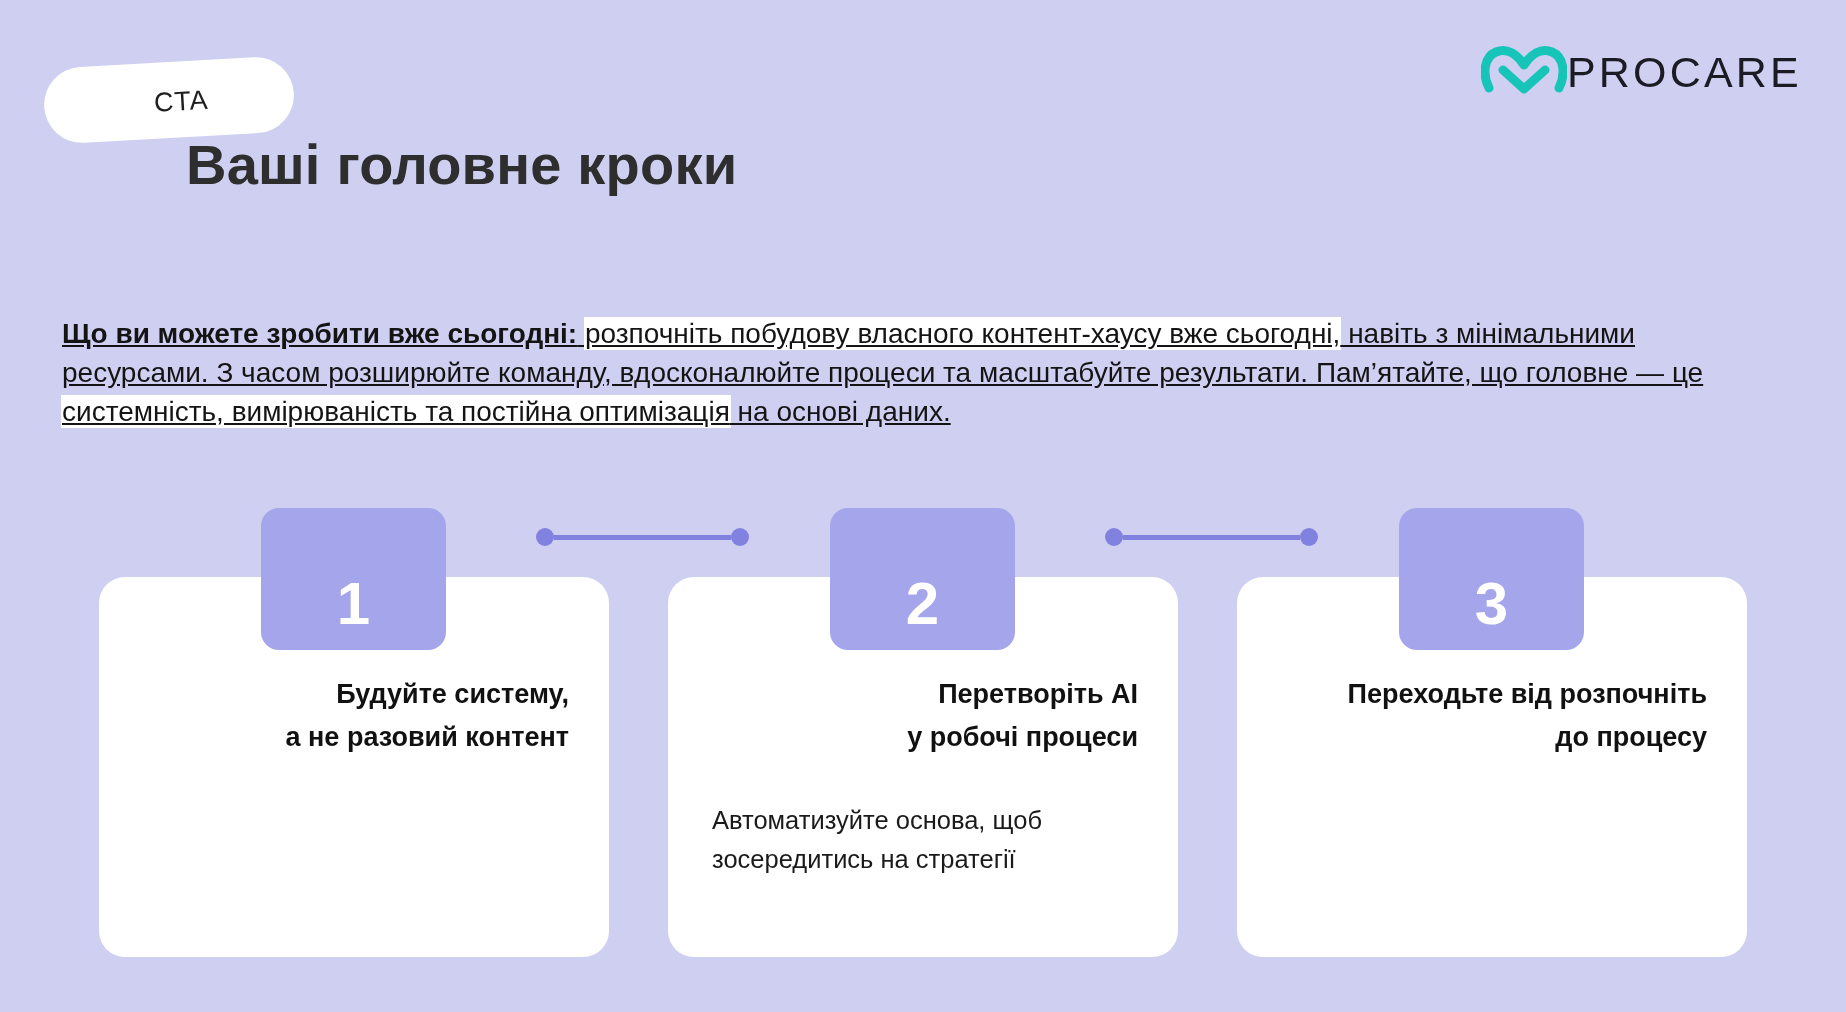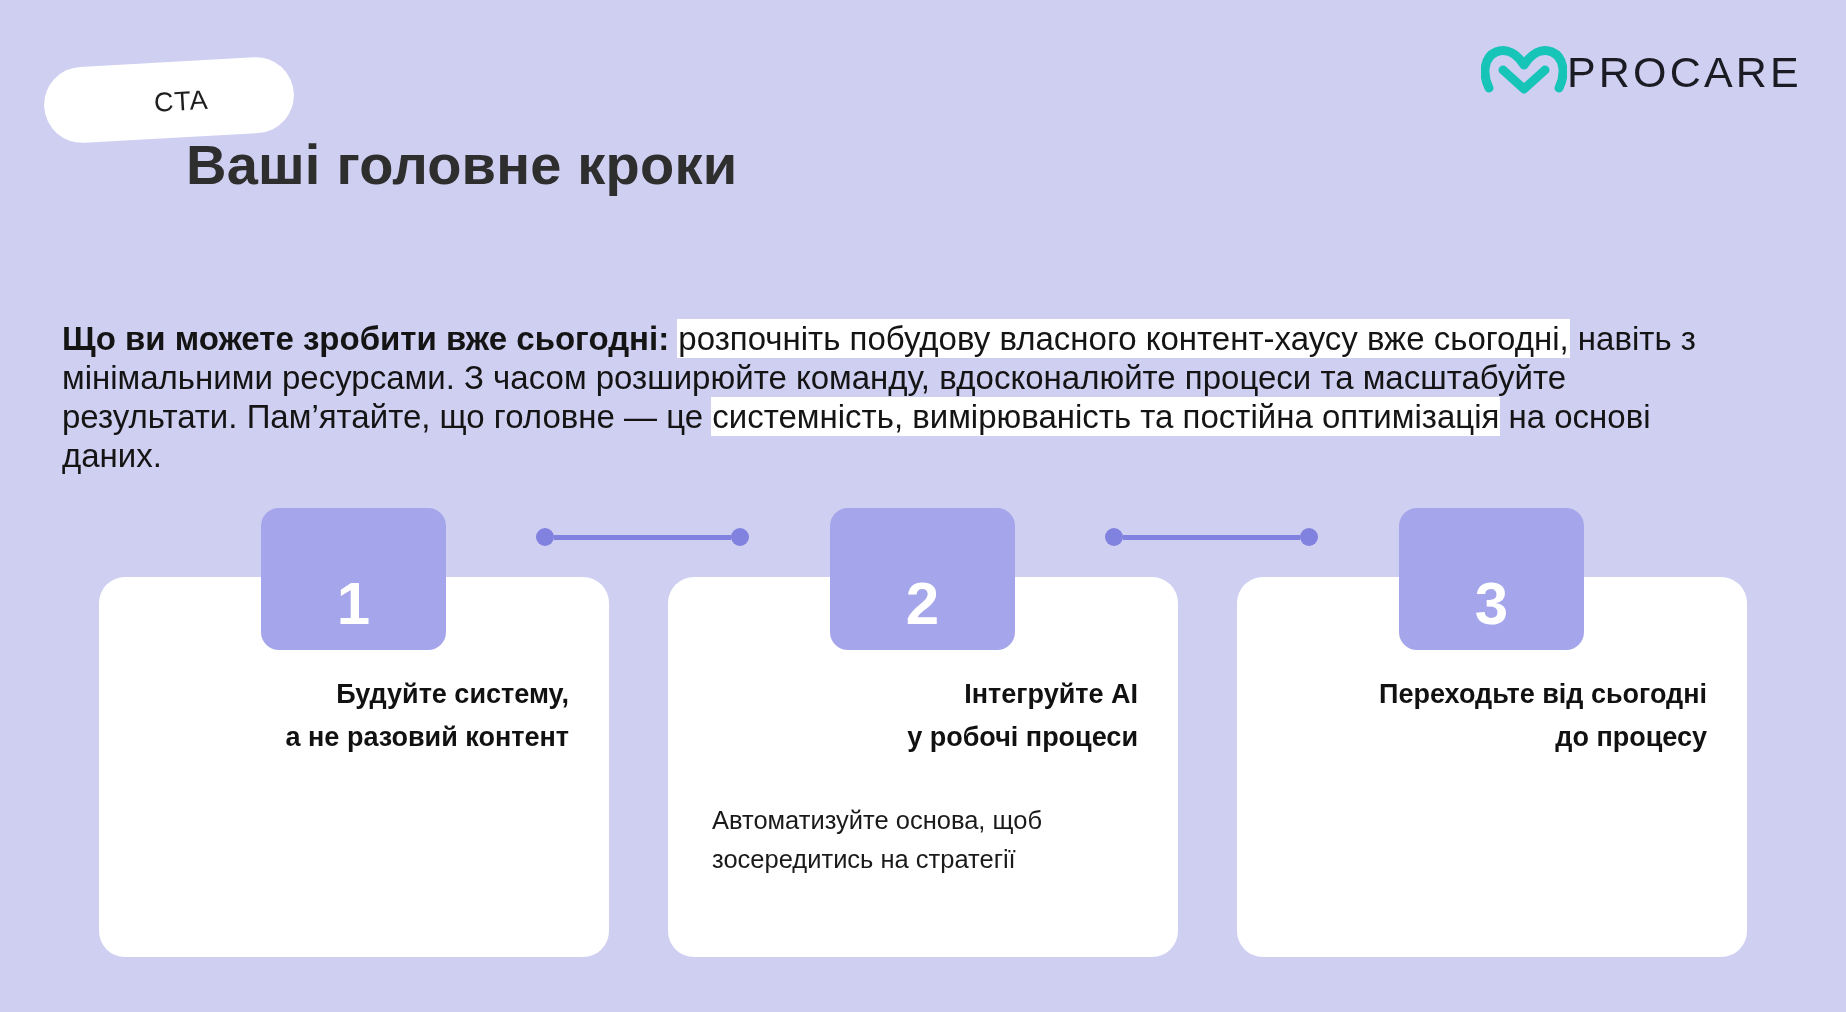--- a/index.html
+++ b/index.html
@@ -82,24 +82,25 @@
     margin: 0;
     z-index: 3;
   }
 
   
   .intro {
     position: absolute;
     left: 62px;
     top: 286px;
     width: 1680px;
-    font-size: 33px;
+    font-size: 28px;
     line-height: 39px;
     color: #141414;
     z-index: 2;
+    text-decoration: underline;
   }
   .intro .lead {
     font-weight: 700;
   }
   .intro .hl {
     background: #FFFFFF;
     box-shadow: 0 0 0 1px #FFFFFF;
   }
 
   
@@ -232,31 +233,31 @@
 
     <div class="step-card c1">
       <h2 class="step-title">Будуйте систему,
 а не разовий контент</h2>
     </div>
     <div class="step-number n1">
       <span class="step-number-label">1</span>
     </div>
 
     <div class="step-card c2">
-      <h2 class="step-title">Інтегруйте AI
+      <h2 class="step-title">Перетворіть AI
 у робочі процеси</h2>
       <p class="step-desc">Автоматизуйте основа, щоб
 зосередитись на стратегії</p>
     </div>
     <div class="step-number n2">
       <span class="step-number-label">2</span>
     </div>
 
     <div class="step-card c3">
-      <h2 class="step-title">Переходьте від сьогодні
+      <h2 class="step-title">Переходьте від розпочніть
 до процесу</h2>
     </div>
     <div class="step-number n3">
       <span class="step-number-label">3</span>
     </div>
 
   </div>
 </div>
 
 </body></html>

